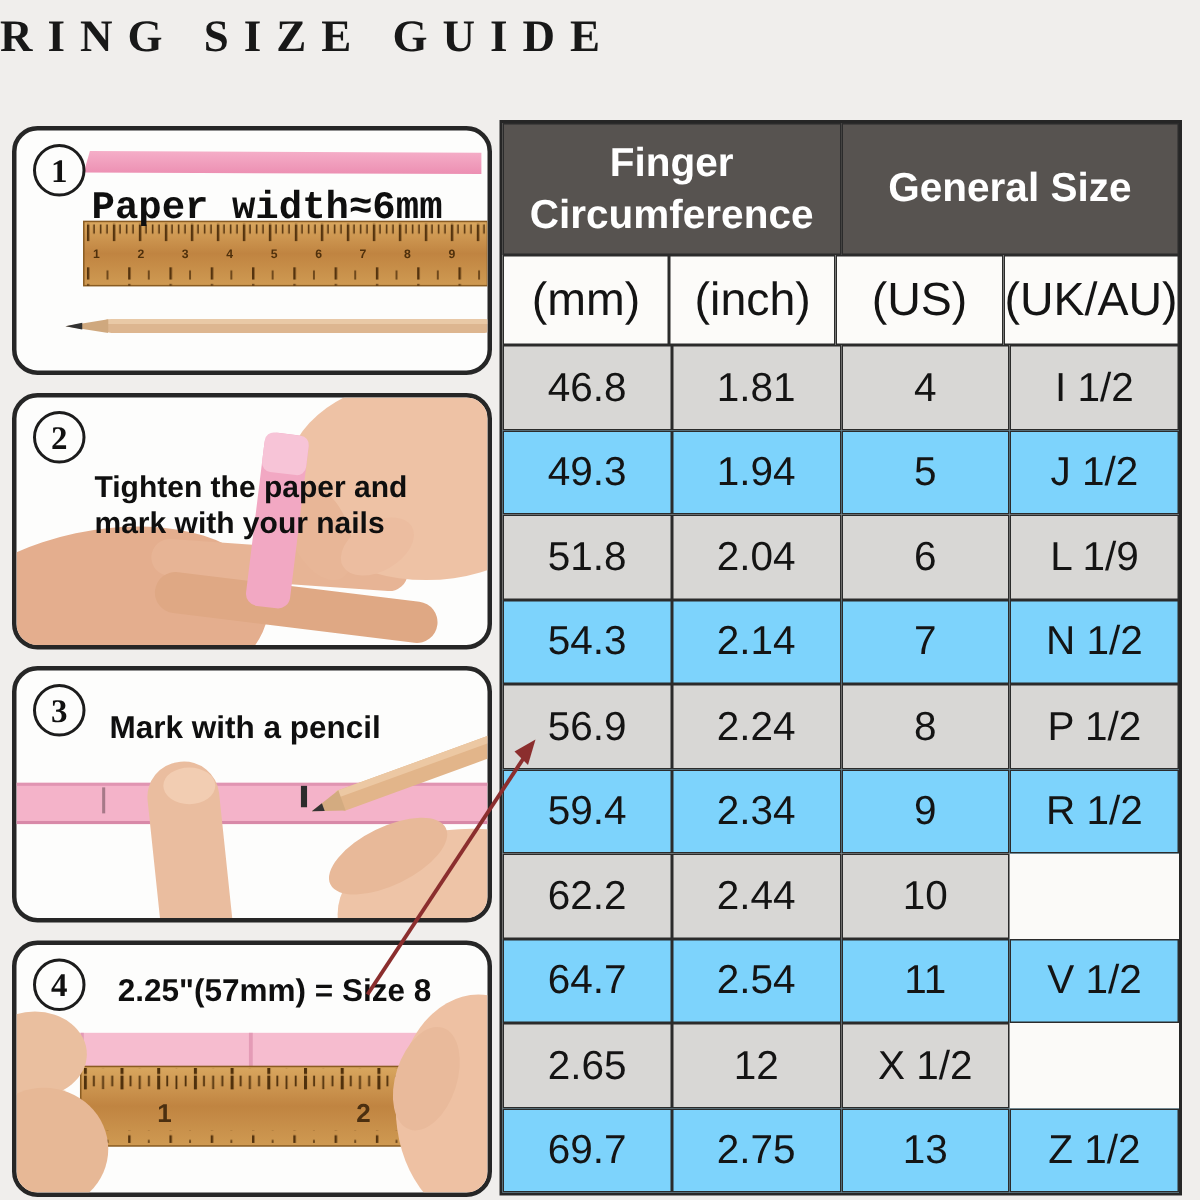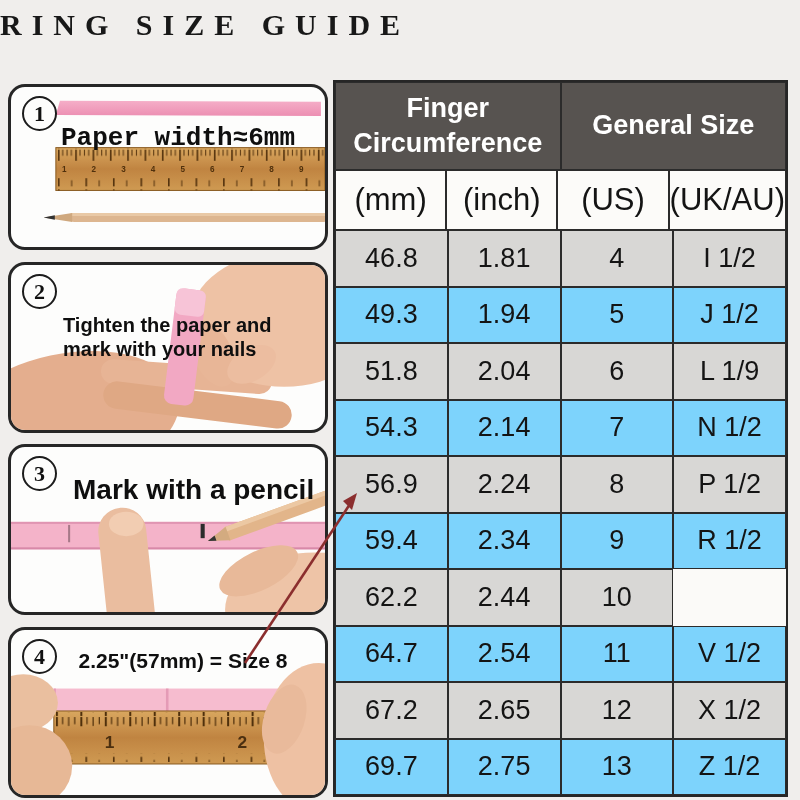--- a/index.html
+++ b/index.html
@@ -17,21 +17,21 @@
   .p1{top:84px;height:160px;}
   .p2{top:262px;height:165px;}
   .p3{top:444px;height:165px;}
   .p4{top:627px;height:165px;}
   .badge{position:absolute;left:11px;top:9px;width:31px;height:31px;border:2.5px solid #1c1c1c;
     border-radius:50%;display:flex;align-items:center;justify-content:center;
     font-family:"Liberation Serif",serif;font-size:22px;font-weight:600;color:#111;z-index:5;background:transparent;}
   .caption{position:absolute;z-index:4;font-weight:bold;color:#0f0f0f;line-height:1.2;}
   .cap1{left:50px;top:36px;font-size:26px;font-family:Liberation Mono, monospace;}
   .cap2{left:52px;top:12px;font-size:20px;width:222px;margin-top:36px;}
-  .cap3{left:62px;top:26px;font-size:28px;}
+  .cap3{left:62px;top:26px;font-size:21px;}
   .cap4{left:46px;right:16px;top:18px;font-size:21px;text-align:center;}
   .illus{position:absolute;inset:0;width:100%;height:100%;}
 
   
   .sizetable{position:absolute;left:333px;top:80px;width:455px;background:#fbfaf8;
     border:2px solid #262626;box-sizing:border-box;}
   .thead-dark{display:grid;grid-template-columns:1fr 1fr;height:88px;}
   .thead-dark .hcell{background:#575350;color:#ffffff;border:1px solid #2b2b2b;
     display:flex;align-items:center;justify-content:center;text-align:center;
     font-size:27px;font-weight:bold;line-height:1.3;padding:0 14px;}
@@ -233,21 +233,20 @@
           <div class="cell">2.44</div>
           <div class="cell">10</div>
         </div>
         <div class="trow even">
           <div class="cell">64.7</div>
           <div class="cell">2.54</div>
           <div class="cell">11</div>
           <div class="cell">V 1/2</div>
         </div>
         <div class="trow odd">
-          <div class="cell">67.2</div>
           <div class="cell">2.65</div>
           <div class="cell">12</div>
           <div class="cell">X 1/2</div>
         </div>
         <div class="trow even">
           <div class="cell">69.7</div>
           <div class="cell">2.75</div>
           <div class="cell">13</div>
           <div class="cell">Z 1/2</div>
         </div>

